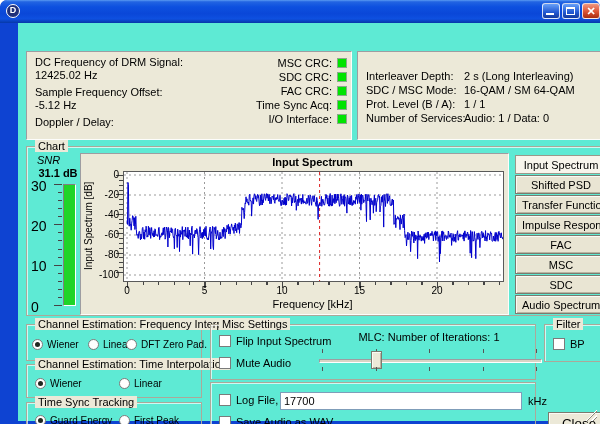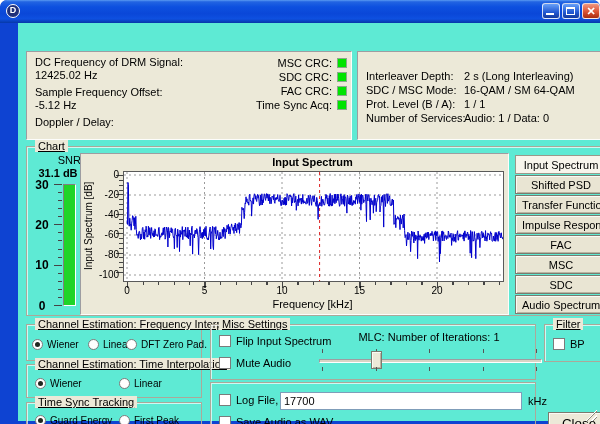--- a/index.html
+++ b/index.html
@@ -25,26 +25,26 @@
   .panel-b{position:absolute;left:339px;top:28px;width:253px;height:89px;}
   .info-pair{margin:0 0 4px 0;}
   .info-block{position:absolute;left:8px;top:4px;line-height:13px;}
   .led-col{position:absolute;right:4px;top:4px;}
   .led-row{display:flex;align-items:center;justify-content:flex-end;height:14px;}
   .led{width:10px;height:10px;margin-left:5px;border:1px solid #8aa98a;box-sizing:border-box;background:#00e400;}
   .mode-row{position:absolute;left:8px;line-height:13px;white-space:nowrap;}
   .mode-row .val{position:absolute;left:98px;white-space:nowrap;}
 
   .group{position:absolute;border:1px solid #aca899;box-sizing:border-box;box-shadow:inset 1px 1px 0 rgba(255,255,255,.7);}
-  .legend{position:absolute;top:-7px;left:8px;background:#ece9d8;padding:0 3px;white-space:nowrap;text-decoration:underline;}
+  .legend{position:absolute;top:-7px;left:8px;background:#ece9d8;padding:0 3px;white-space:nowrap;}
 
   .chart-group{left:8px;top:123px;width:584px;height:170px;}
-  .snr-label{position:absolute;left:10px;top:7px;width:44px;text-align:right;}
+  .snr-label{position:absolute;left:10px;top:7px;width:44px;text-align:left;font-style:italic;}
   .snr-value{position:absolute;left:4px;top:20px;width:54px;text-align:center;font-weight:bold;}
-  .meter-lab{position:absolute;width:22px;left:4px;text-align:center;font-size:12px;font-weight:bold;}
+  .meter-lab{position:absolute;width:22px;left:4px;text-align:left;font-size:14px;}
   .meter-ruler-major{position:absolute;left:27px;top:37px;width:8px;height:122px;
     background:repeating-linear-gradient(to bottom,#444 0 1px,transparent 1px 40.3px);}
   .meter-ruler-minor{position:absolute;left:31px;top:37px;width:4px;height:122px;
     background:repeating-linear-gradient(to bottom,#444 0 1px,transparent 1px 8.07px);}
   .meter-bar{position:absolute;left:36px;top:37px;width:13px;height:122px;border:1px solid;border-color:#808080 #fff #fff #808080;box-sizing:border-box;background:#1fd428;}
 
   .plot{position:absolute;left:53px;top:6px;width:429px;height:162px;border:1px solid;border-color:#9d9da1 #fdfdfb #fdfdfb #9d9da1;box-sizing:border-box;background:#ece9d8;}
   .plot-title{position:absolute;left:42px;top:2px;width:379px;text-align:center;font-weight:bold;}
   .ylab{position:absolute;left:1px;top:17px;height:109px;width:13px;display:flex;align-items:center;justify-content:center;
     writing-mode:vertical-rl;transform:rotate(180deg);font-size:10px;white-space:nowrap;}
@@ -133,20 +133,24 @@
         <div class="led-row">
             <span>SDC CRC:</span>
             <span class="led" style="background: rgb(0, 228, 0);"></span>
           </div>
         <div class="led-row">
             <span>FAC CRC:</span>
             <span class="led" style="background: rgb(0, 228, 0);"></span>
           </div>
         <div class="led-row">
             <span>Time Sync Acq:</span>
+            <span class="led" style="background: rgb(0, 228, 0);"></span>
+          </div>
+        <div class="led-row">
+            <span>I/O Interface:</span>
             <span class="led" style="background: rgb(0, 228, 0);"></span>
           </div>
       </div>
     </div>
 
     <div class="panel-b sunken">
       <div class="mode-row" style="top:18px"><span>Interleaver Depth:</span><span class="val">2 s (Long Interleaving)</span></div>
       <div class="mode-row" style="top:32px"><span>SDC / MSC Mode:</span><span class="val">16-QAM / SM 64-QAM</span></div>
       <div class="mode-row" style="top:46px"><span>Prot. Level (B / A):</span><span class="val">1 / 1</span></div>
       <div class="mode-row" style="top:60px"><span>Number of Services:</span><span class="val">Audio: 1 / Data: 0</span></div>

